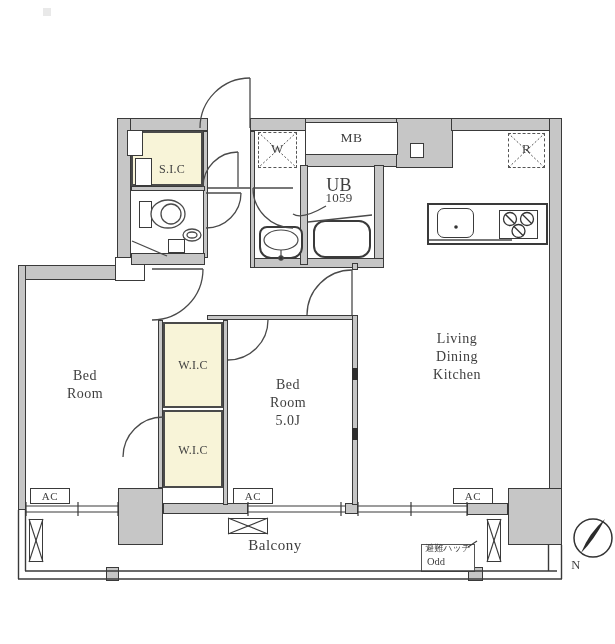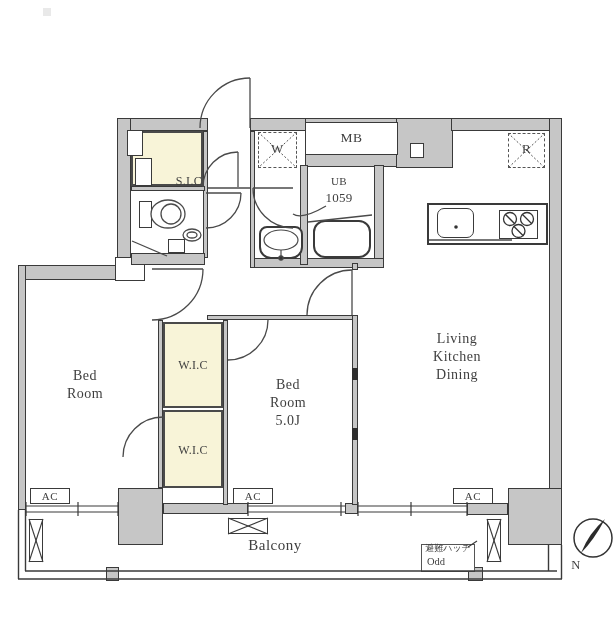--- a/index.html
+++ b/index.html
@@ -51,31 +51,31 @@
   <div class="tw" style="left:352px;top:263px;width:6px;height:7px;"></div>
   <div class="tw" style="left:352px;top:315px;width:6px;height:190px;"></div>
   <div class="blk" style="left:352px;top:368px;width:6px;height:12px;"></div>
   <div class="blk" style="left:352px;top:428px;width:6px;height:12px;"></div>
   <div class="tw" style="left:158px;top:320px;width:5px;height:168px;"></div>
   <div class="tw" style="left:223px;top:320px;width:5px;height:185px;"></div>
 
   <div class="cream" style="left:131px;top:131px;width:72px;height:55px;"></div>
   <div class="box" style="left:127px;top:130px;width:16px;height:26px;"></div>
   <div class="box" style="left:135px;top:158px;width:17px;height:28px;"></div>
-  <div class="lbl sm" style="left:142px;top:174px;width:60px;text-align:right;">S.I.C</div>
+  <div class="lbl sm" style="left:142px;top:162px;width:60px;">S.I.C</div>
 
   <div class="cream" style="left:163px;top:322px;width:60px;height:86px;"></div>
   <div class="lbl sm" style="left:163px;top:358px;width:60px;">W.I.C</div>
   <div class="cream" style="left:163px;top:410px;width:60px;height:78px;"></div>
   <div class="lbl sm" style="left:163px;top:443px;width:60px;">W.I.C</div>
 
   <div class="box" style="left:305px;top:122px;width:93px;height:33px;"></div>
   <div class="lbl" style="left:305px;top:129px;width:93px;font-size:13.5px;">MB</div>
 
-  <div class="lbl sm" style="left:304px;top:174px;width:70px;font-size:11px;">UB</div>
+  <div class="lbl sm" style="left:304px;top:174px;width:70px;font-size:18px;">UB</div>
   <div class="lbl sm" style="left:304px;top:190px;width:70px;font-size:13px;">1059</div>
 
   <div class="box" style="left:313px;top:220px;width:58px;height:38px;border-radius:12px;border-width:2px;"></div>
 
   <div class="box" style="left:259px;top:226px;width:44px;height:33px;border-radius:8px 8px 12px 12px;border-width:2px;"></div>
 
   <div class="box" style="left:139px;top:201px;width:13px;height:27px;"></div>
   <div class="box" style="left:168px;top:239px;width:17px;height:14px;"></div>
 
   <div class="dashbox" style="left:258px;top:132px;width:39px;height:36px;"></div>
@@ -107,22 +107,22 @@
     <div>Bed</div>
     <div>Room</div>
   </div>
   <div class="lbl room-lbl" style="left:238px;top:376px;width:100px;">
     <div>Bed</div>
     <div>Room</div>
     <div>5.0J</div>
   </div>
   <div class="lbl room-lbl" style="left:397px;top:330px;width:120px;">
     <div>Living</div>
+    <div>Dining</div>
     <div>Kitchen</div>
-    <div>Dining</div>
   </div>
   <div class="lbl" style="left:225px;top:536px;width:100px;font-size:15px;">Balcony</div>
   <div class="lbl" style="left:565px;top:557px;width:22px;font-size:12.5px;">N</div>
 
   <svg width="615" height="644" viewBox="0 0 615 644">
     <g stroke="#4a4a4a" stroke-width="1.3" fill="none">
 
       <g>
         <line x1="250" y1="78" x2="250" y2="128"></line>
         <path d="M250,78 A50 50 0 0 0 200,128"></path>

